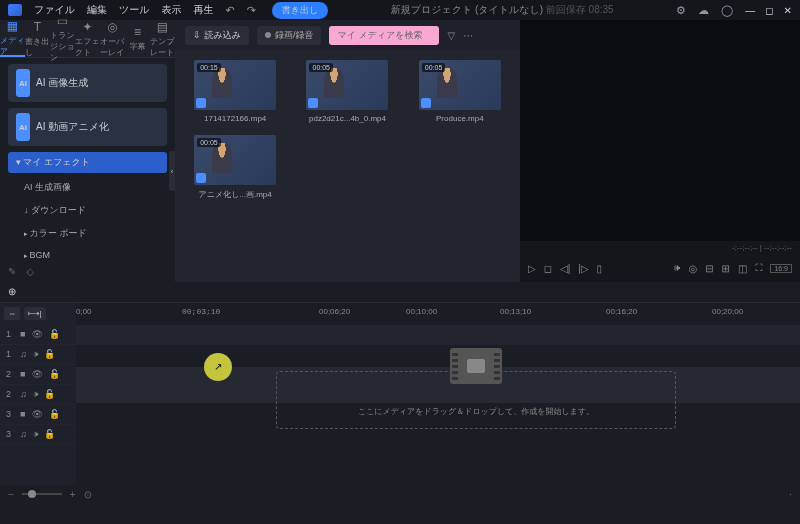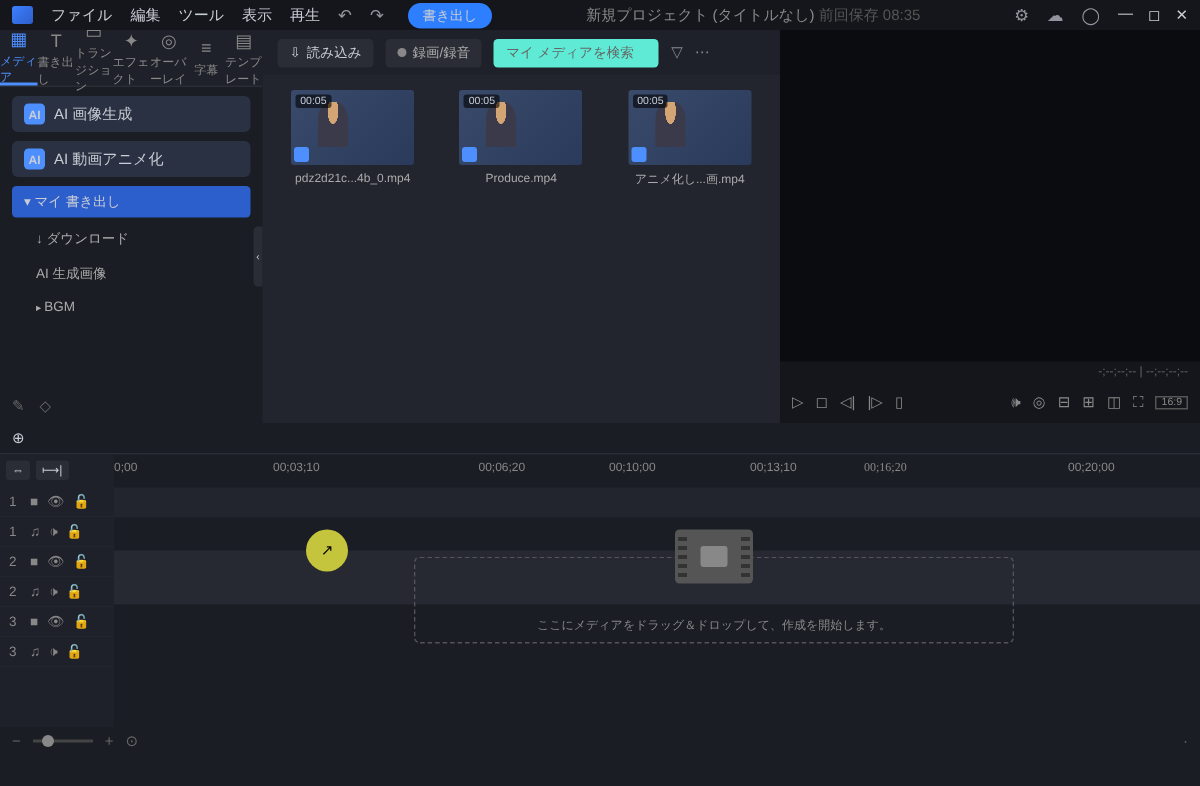--- a/index.html
+++ b/index.html
@@ -12,31 +12,31 @@
 .menubar .wincontrols{display:flex;gap:10px;font-size:11px}
 .menubar .icon{font-size:11px;opacity:.7}
 .main{height:262px;display:flex;background:#1e2129}
 .left-panel{width:175px;background:#1a1d24;display:flex;flex-direction:column}
 .tabs{display:flex;height:38px;background:#1e2129;border-bottom:1px solid #2a2d35}
 .tab{flex:1;display:flex;flex-direction:column;align-items:center;justify-content:center;gap:2px;font-size:8px;cursor:pointer;color:#888}
 .tab.active{color:#4d8fff;border-bottom:2px solid #4d8fff}
 .tab-icon{font-size:12px}
 .sidebar{flex:1;padding:6px 8px;overflow:auto}
 .ai-btn{display:flex;align-items:center;gap:6px;padding:5px 8px;background:#2a3142;border-radius:4px;margin-bottom:6px;font-size:10px;cursor:pointer}
-.ai-icon{width:14px;height:14px;background:#4d8fff;border-radius:3px;display:flex;align-items:center;justify-content:center;font-size:8px;font-weight:bold}
+.ai-icon{width:14px;height:28px;background:#4d8fff;border-radius:3px;display:flex;align-items:center;justify-content:center;font-size:8px;font-weight:bold}
 .my-media{background:#2d5fcc;padding:4px 8px;border-radius:3px;font-size:9px;margin-bottom:4px;cursor:pointer}
 .side-item{padding:4px 16px;font-size:9px;color:#aaa;cursor:pointer;margin-bottom:2px}
 .side-item.expand::before{content:'▸ ';font-size:7px}
 .tools{height:22px;display:flex;align-items:center;padding:0 8px;gap:10px;color:#666}
 .media-area{flex:1;background:#22252e;display:flex;flex-direction:column;position:relative}
 .media-toolbar{height:30px;display:flex;align-items:center;padding:0 10px;gap:8px;background:#1e2129}
 .tb-btn{display:flex;align-items:center;gap:4px;padding:3px 8px;background:#2a2d35;border-radius:3px;font-size:9px;cursor:pointer}
 .tb-btn.rec{color:#aaa}
 .tb-btn.rec .dot{width:6px;height:6px;background:#888;border-radius:50%}
-.search{flex:1;max-width:110px;padding:3px 8px;background:#5eead4;border-radius:3px;font-size:9px;color:#666}
+.search{flex:1;max-width:110px;padding:3px 8px;background:#f9a8d4;border-radius:3px;font-size:9px;color:#666}
 .media-grid{flex:1;padding:10px;display:grid;grid-template-columns:repeat(3,1fr);gap:12px;align-content:start;overflow:auto}
 .clip{display:flex;flex-direction:column;align-items:center;gap:4px}
 .thumb{width:82px;height:50px;background:linear-gradient(135deg,#3a4a6a,#2a3a5a);border-radius:2px;position:relative;overflow:hidden}
 .thumb::before{content:'';position:absolute;left:18px;top:8px;width:20px;height:30px;background:radial-gradient(ellipse at 50% 20%,#d4a574 25%,#3a3a4a 26%);border-radius:40% 40% 0 0}
 .thumb .dur{position:absolute;top:3px;left:3px;background:rgba(0,0,0,.6);padding:1px 3px;font-size:7px;border-radius:2px}
 .thumb .badge{position:absolute;bottom:2px;left:2px;width:10px;height:10px;background:#4d8fff;border-radius:2px}
 .clip-name{font-size:8px;color:#aaa;text-align:center}
 .collapse-h{position:absolute;left:-6px;top:50%;width:6px;height:40px;background:#2a2d35;border-radius:3px 0 0 3px;display:flex;align-items:center;justify-content:center;font-size:7px}
 .preview{width:280px;background:#14161c;display:flex;flex-direction:column}
 .preview-canvas{flex:1;background:#0a0c10}
@@ -52,21 +52,21 @@
 .track{height:20px;display:flex;align-items:center;gap:6px;padding:0 6px;font-size:9px;color:#888;border-bottom:1px solid #22252e}
 .track-num{width:8px}
 .track-icon{font-size:9px}
 .tl-canvas{flex:1;position:relative;overflow:hidden}
 .ruler{height:22px;display:flex;font-size:8px;color:#888;position:relative}
 .ruler-tick{position:absolute;top:4px}
 .tracks-area{position:relative;height:160px}
 .video-track-lane{position:absolute;top:0;left:0;right:0;height:20px;background:#22252e}
 .cursor-spot{position:absolute;top:28px;left:128px;width:28px;height:28px;background:#c4c43d;border-radius:50%;display:flex;align-items:center;justify-content:center}
 .cursor-spot::after{content:'↖';color:#000;font-size:10px;transform:scaleX(-1)}
-.dropzone{position:absolute;top:46px;left:200px;width:400px;height:58px;border:1px dashed #555;border-radius:4px;display:flex;flex-direction:column;align-items:center;justify-content:center;gap:16px}
+.dropzone{position:absolute;top:46px;left:200px;width:400px;height:58px;border:1px dashed #555;border-radius:4px;display:flex;flex-direction:column;align-items:center;justify-content:flex-start;gap:16px}
 .filmstrip{width:52px;height:36px;background:#555;border-radius:3px;position:relative;margin-top:-24px;display:flex;align-items:center;justify-content:center}
 .filmstrip::before,.filmstrip::after{content:'';position:absolute;top:2px;bottom:2px;width:6px;background:repeating-linear-gradient(#555 0 3px,#333 3px 6px)}
 .filmstrip::before{left:2px}.filmstrip::after{right:2px}
 .filmstrip .cam{width:18px;height:14px;background:#888;border-radius:2px}
 .drop-text{font-size:8px;color:#888;margin-top:6px}
 .tl-footer{height:20px;display:flex;align-items:center;padding:0 8px;gap:8px;font-size:10px;color:#666}
 .tl-footer .zoomslider{flex:0 0 40px;height:2px;background:#444;position:relative}
 .tl-footer .zoomslider::after{content:'';position:absolute;left:6px;top:-3px;width:8px;height:8px;background:#888;border-radius:50%}
 </style>
 </head>
@@ -127,23 +127,24 @@
       </div>
     <div class="sidebar">
       <div class="ai-btn">
           <div class="ai-icon">AI</div>
           <span>AI 画像生成</span>
         </div>
       <div class="ai-btn">
           <div class="ai-icon">AI</div>
           <span>AI 動画アニメ化</span>
         </div>
-      <div class="my-media">▾ マイ 書き出し</div>
+      <div class="my-media">▾ マイ エフェクト</div>
+      <div class="side-item">AI 生成画像</div>
       <div class="side-item">↓ ダウンロード</div>
-      <div class="side-item">AI 生成画像</div>
+      <div class="side-item expand">カラー ボード</div>
       <div class="side-item expand">BGM</div>
 
     </div>
     <div class="tools">
       <span>✎</span>
       <span>◇</span>
     </div>
   </div>
 
   <div class="media-area">
@@ -155,20 +156,27 @@
         </div>
       <div class="tb-btn rec">
           <span class="dot"></span>
           <span>録画/録音</span>
         </div>
       <div class="search">マイ メディアを検索</div>
       <span style="opacity:.6">▽</span>
       <span style="opacity:.6">⋯</span>
     </div>
     <div class="media-grid" id="clips">
+        <div class="clip">
+          <div class="thumb">
+            <span class="dur">00:15</span>
+            <span class="badge"></span>
+          </div>
+          <div class="clip-name">1714172166.mp4</div>
+        </div>
         <div class="clip">
           <div class="thumb">
             <span class="dur">00:05</span>
             <span class="badge"></span>
           </div>
           <div class="clip-name">pdz2d21c...4b_0.mp4</div>
         </div>
         <div class="clip">
           <div class="thumb">
             <span class="dur">00:05</span>
@@ -252,25 +260,25 @@
             <span class="track-num">3</span>
             <span class="track-icon">♫</span>
             <span class="track-icon">🕩</span>
             <span class="track-icon">🔓</span>
           </div>
         </div>
     </div>
     <div class="tl-canvas">
       <div class="ruler" id="ruler">
           <span class="ruler-tick" style="left: 0px;">0;00</span>
-          <span class="ruler-tick" style="left: 106px;">00;03;10</span>
+          <span class="ruler-tick" style="left: 106px; font-family: Liberation Mono, monospace;">00;03;10</span>
           <span class="ruler-tick" style="left: 212px; margin-left: 31px;">00;06;20</span>
           <span class="ruler-tick" style="left: 330px;">00;10;00</span>
           <span class="ruler-tick" style="left: 424px;">00;13;10</span>
-          <span class="ruler-tick" style="left: 500px; font-family: Liberation Serif, serif;">00;16;20</span>
+          <span class="ruler-tick" style="left: 530px;">00;16;20</span>
           <span class="ruler-tick" style="left: 636px;">00;20;00</span>
         </div>
       <div class="tracks-area">
         <div class="video-track-lane" style="top:0"></div>
         <div class="video-track-lane" style="top:42px;height:36px;background:#262932"></div>
         <div class="cursor-spot"></div>
         <div class="dropzone">
           <div class="filmstrip">
               <div class="cam"></div>
             </div>

